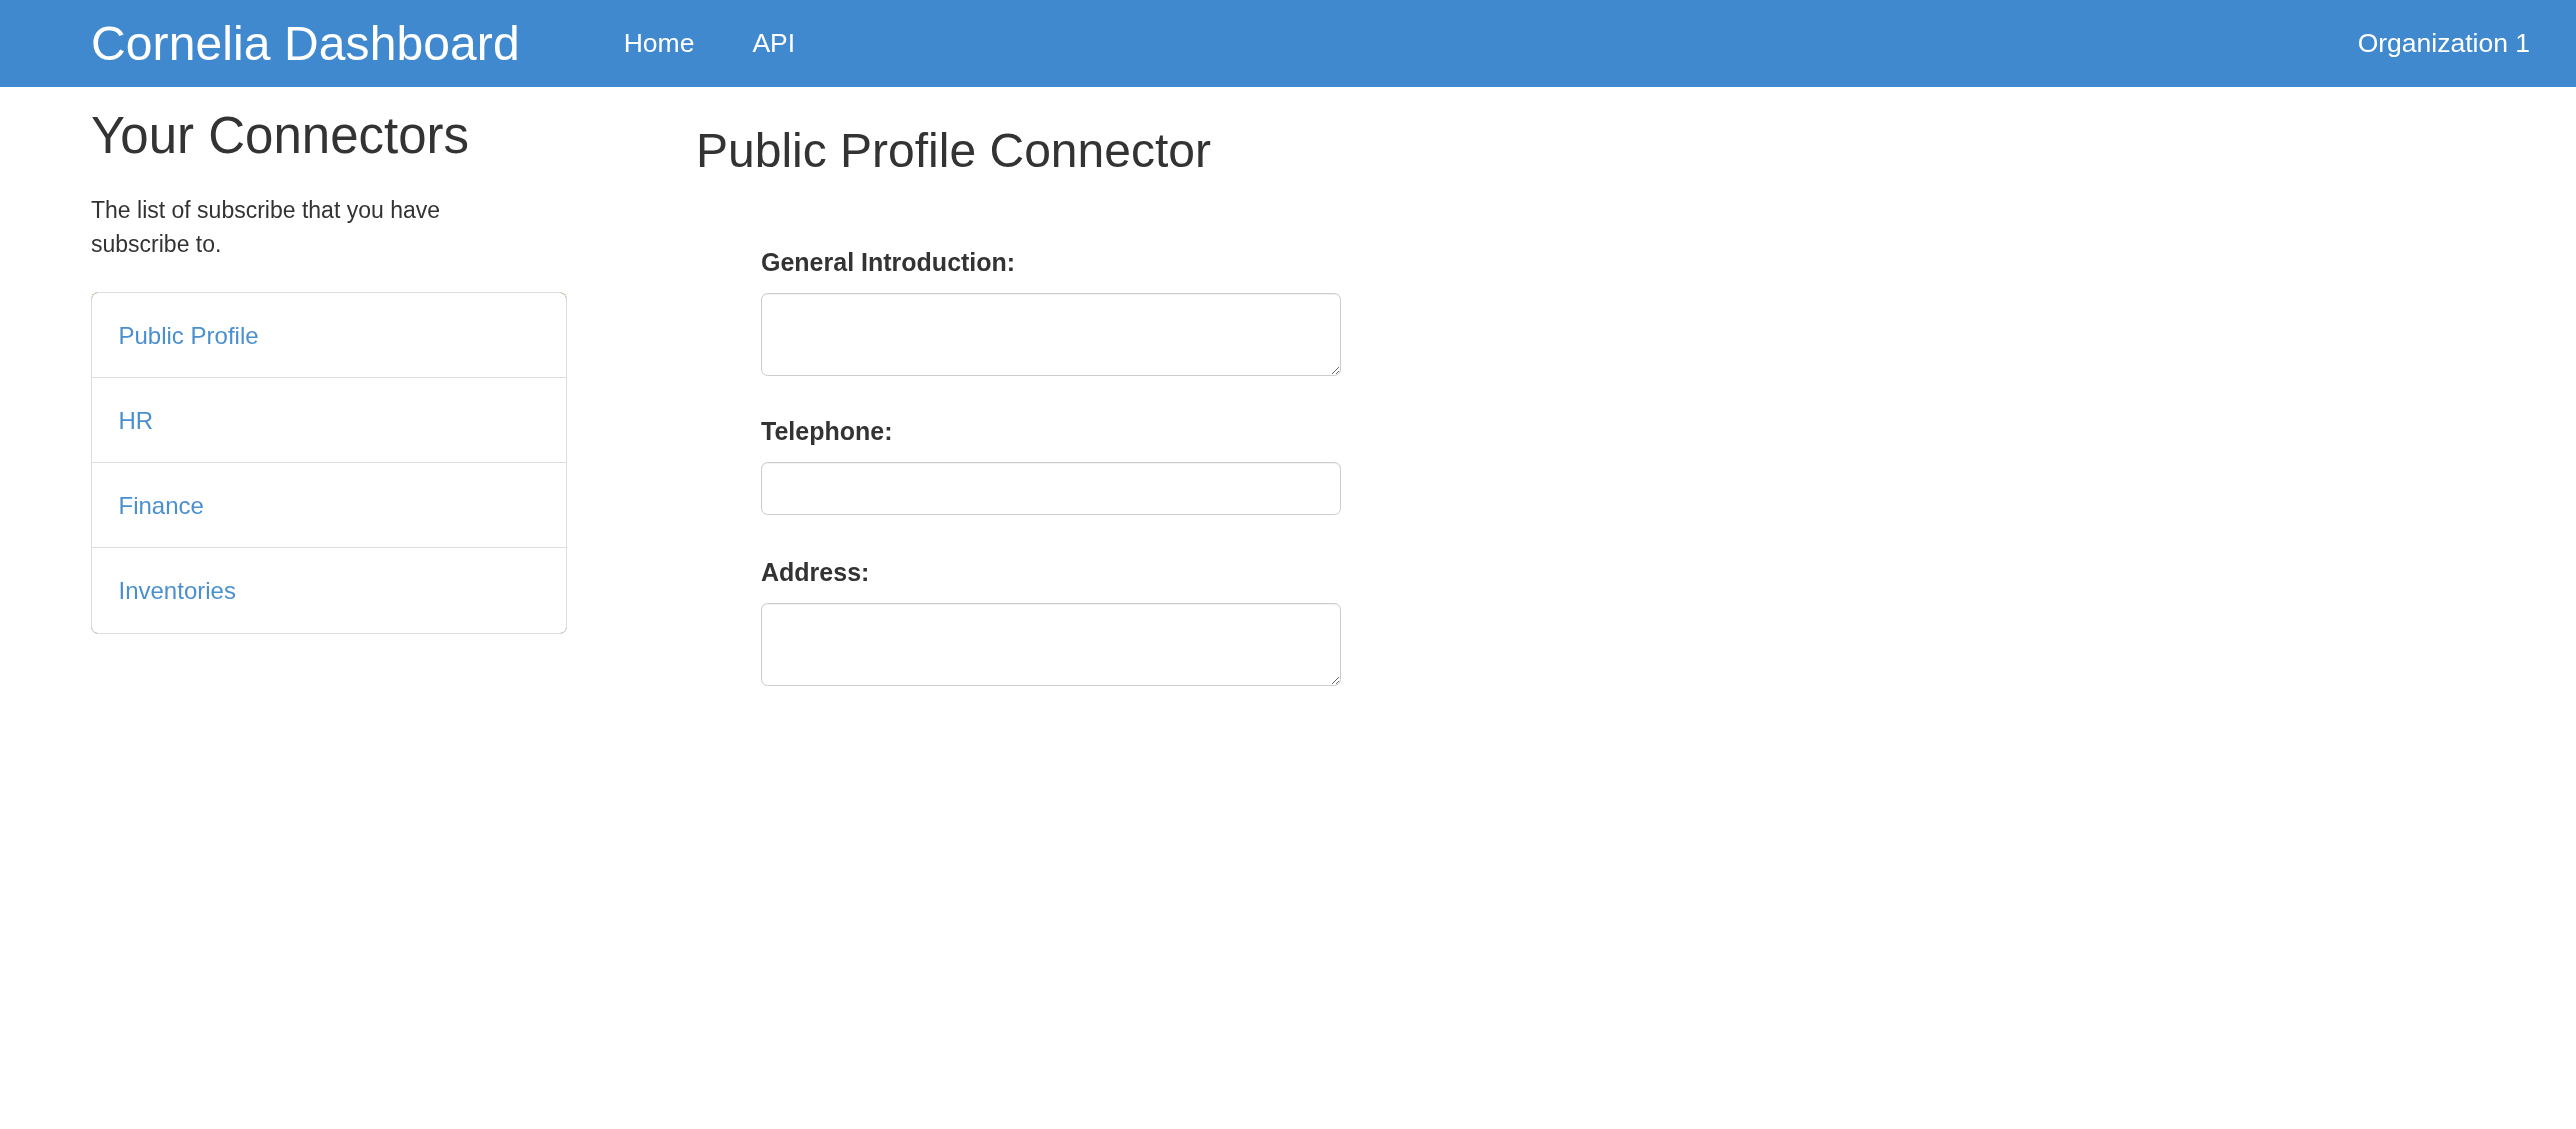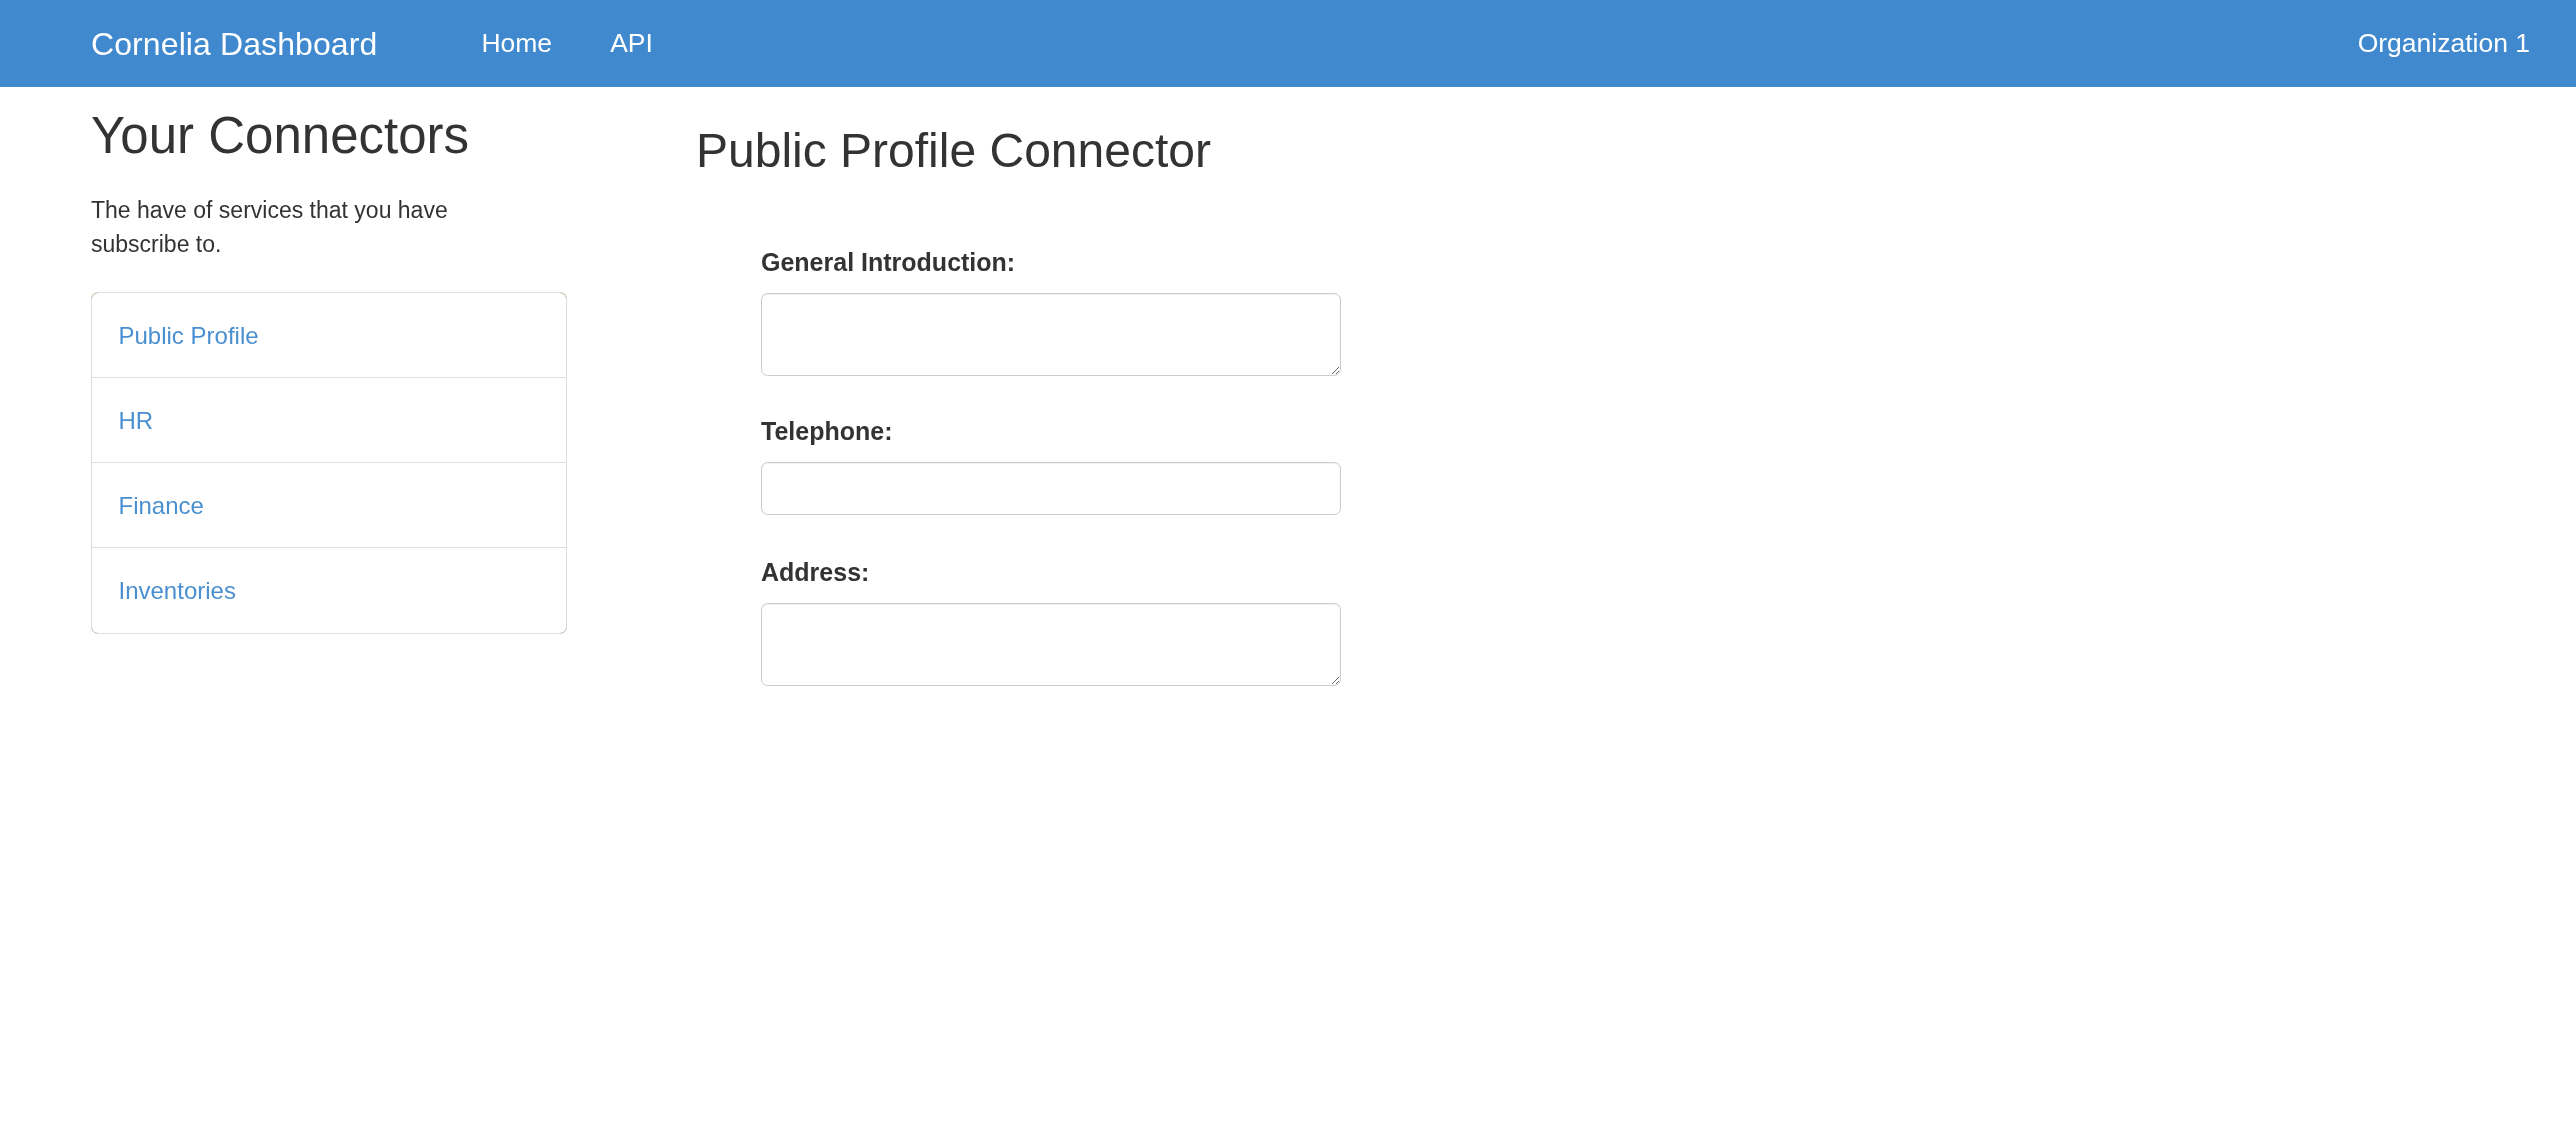--- a/index.html
+++ b/index.html
@@ -17,21 +17,21 @@
     position: absolute;
     top: 0; left: 0;
     width: 2576px;
     height: 87px;
     background: #4189ce;
     display: flex;
     align-items: center;
   }
   .navbar-brand {
     color: #ffffff;
-    font-size: 32px;
+    font-size: 48px;
     font-weight: 400;
     line-height: 1;
     margin-left: 91px;
     letter-spacing: 0.1px;
     white-space: nowrap;
     text-decoration: none;
   }
   .navbar-nav {
     display: flex;
     align-items: center;
@@ -183,21 +183,21 @@
   <div class="navbar-right">
     <a class="nav-link" href="#">Organization 1</a>
   </div>
 </div>
 
 <div class="container">
 
   <div class="sidebar">
     <h1 class="page-heading">Your Connectors</h1>
 
-    <p class="lead-text">The have of services that you have subscribe to.</p>
+    <p class="lead-text">The list of subscribe that you have subscribe to.</p>
 
     <div class="list-group">
       <a class="list-group-item" href="#">Public Profile</a>
       <a class="list-group-item" href="#">HR</a>
       <a class="list-group-item" href="#">Finance</a>
       <a class="list-group-item" href="#">Inventories</a>
     </div>
   </div>
 
   <div class="main">

